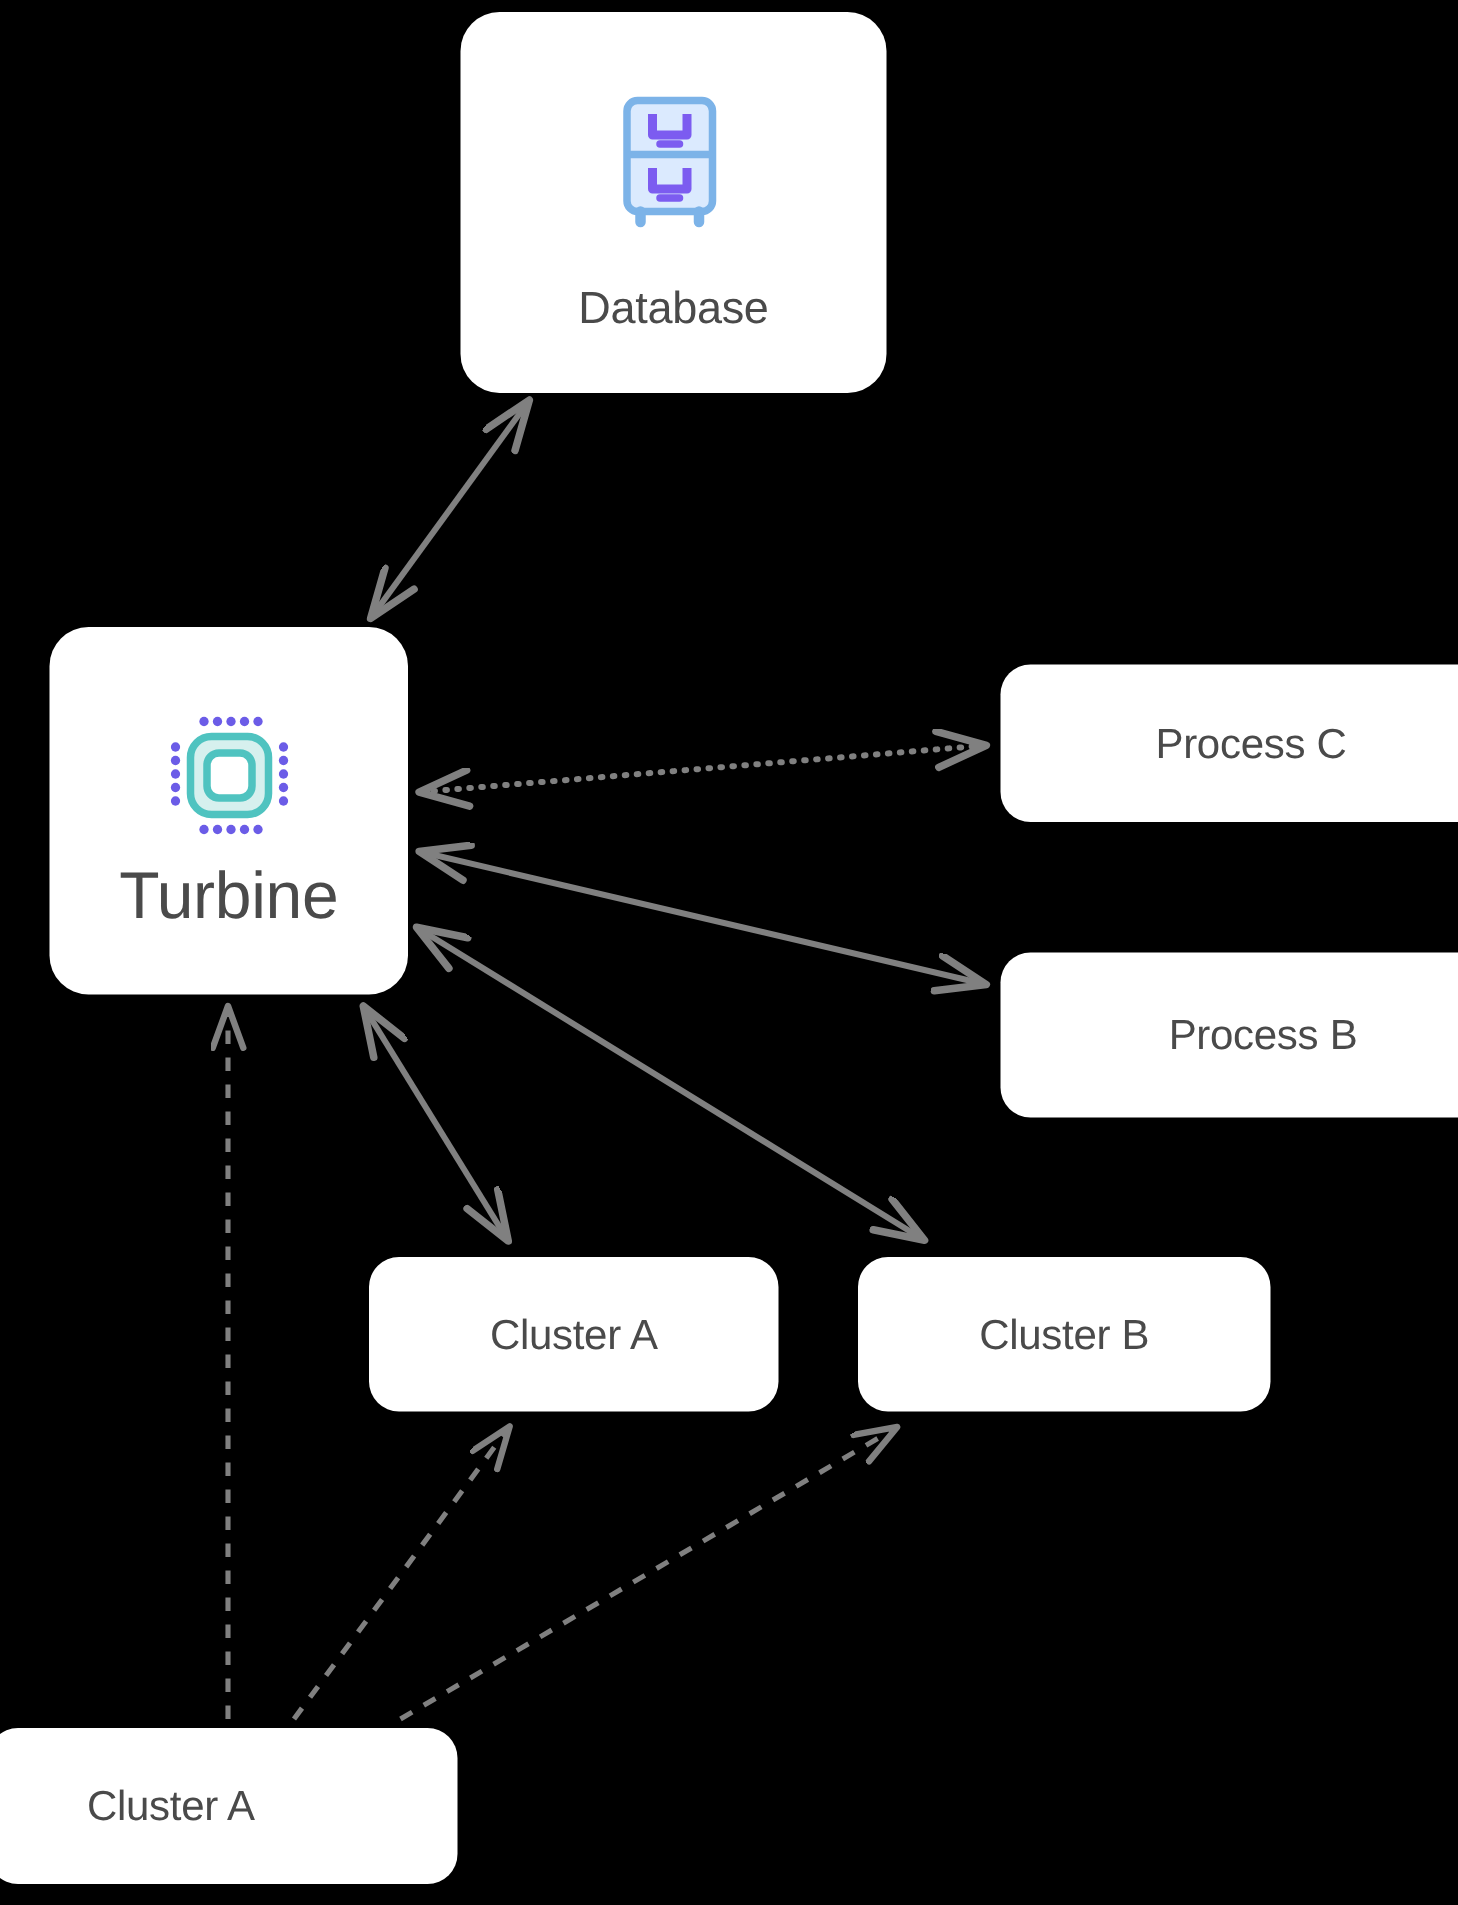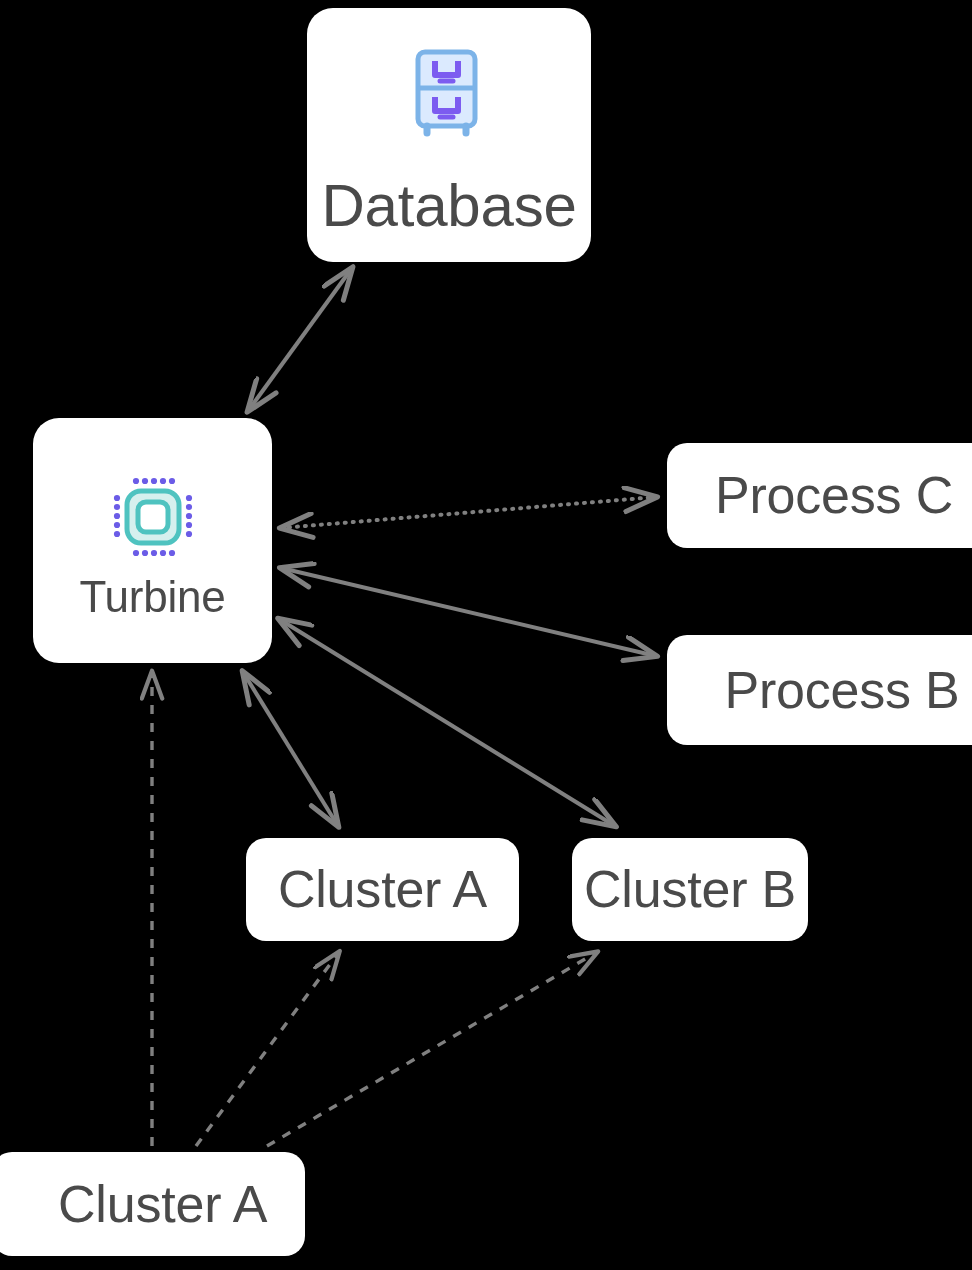--- a/index.html
+++ b/index.html
@@ -33,39 +33,39 @@
     border-radius: 22px;
     box-sizing: border-box;
     display: flex;
     flex-direction: column;
     align-items: center;
     justify-content: center;
     box-shadow: 0 1px 3px rgba(0,0,0,0.25);
   }
   .node-label {
     color: #4a4a4a;
-    font-size: 52px;
+    font-size: 28px;
     font-family: "Liberation Sans", sans-serif;
     letter-spacing: -0.2px;
     line-height: 1.05;
     white-space: nowrap;
   }
   .node-icon {
     display: block;
     margin-bottom: 10px;
   }
 
   
   #node-database {
     left: 307px; top: 8px;
     width: 284px; height: 254px;
     border-radius: 26px;
     padding-top: 14px;
   }
-  #node-database .node-label { font-size: 60px; margin-top: 23px; }
+  #node-database .node-label { font-size: 30px; margin-top: 23px; }
 
   #node-turbine {
     left: 33px; top: 418px;
     width: 239px; height: 245px;
     border-radius: 26px;
     padding-top: 14px;
   }
   #node-turbine .node-label { font-size: 44px; }
 
   #node-process-c {
@@ -84,21 +84,21 @@
   #node-process-b .node-label { margin-left: 20px; }
 
   #node-cluster-a {
     left: 246px; top: 838px;
     width: 273px; height: 103px;
     border-radius: 20px;
   }
 
   #node-cluster-b {
     left: 572px; top: 838px;
-    width: 236px; height: 103px;
+    width: 275px; height: 103px;
     border-radius: 20px;
   }
 
   #node-process-a {
     left: -8px; top: 1152px;
     width: 313px; height: 104px;
     border-radius: 20px;
     align-items: flex-start;
     justify-content: center;
     padding-left: 66px;

